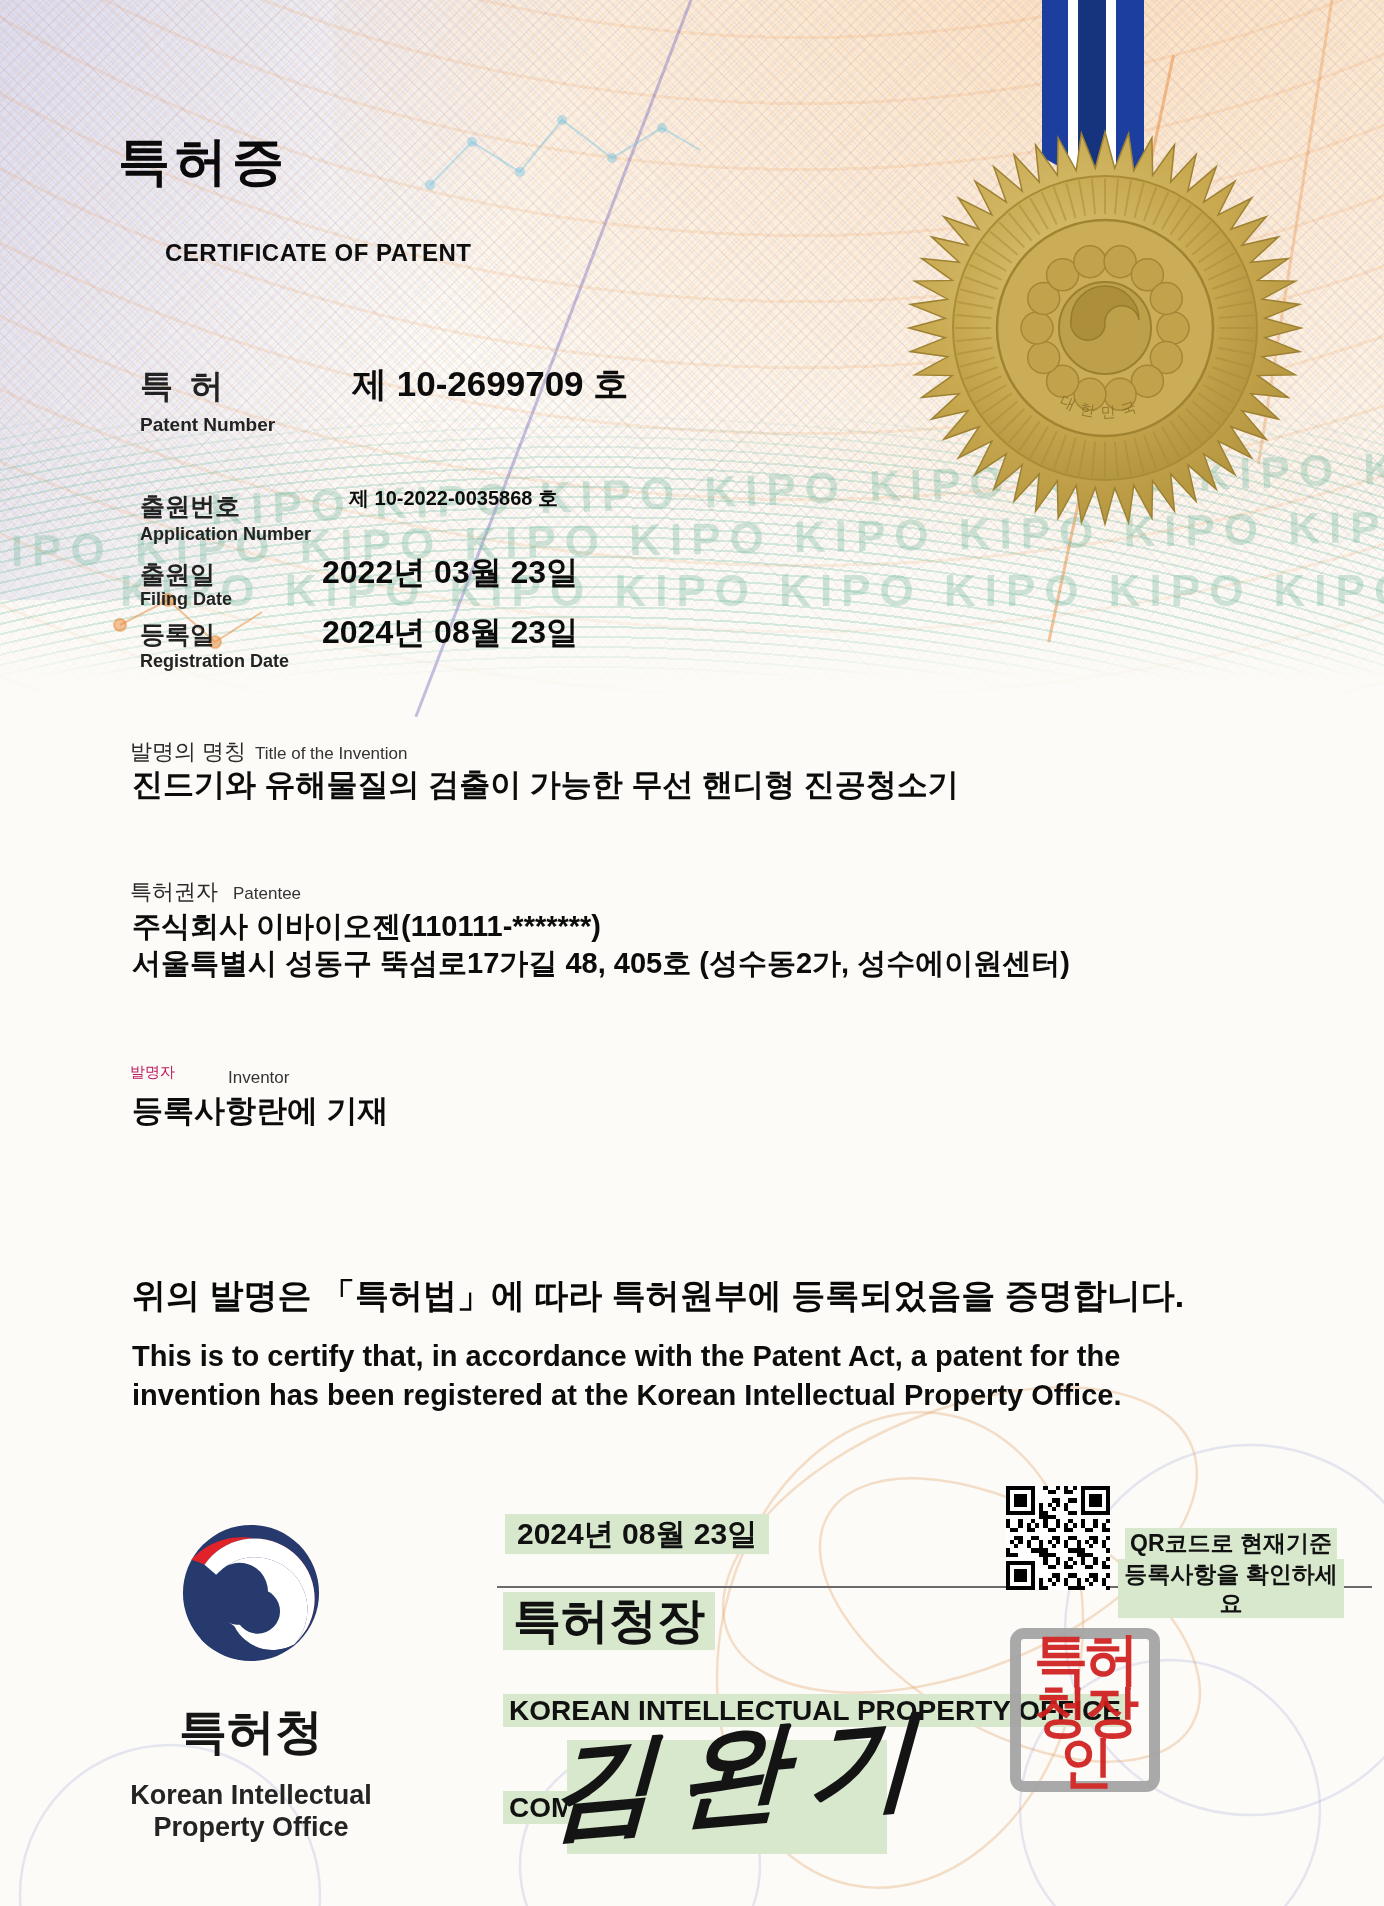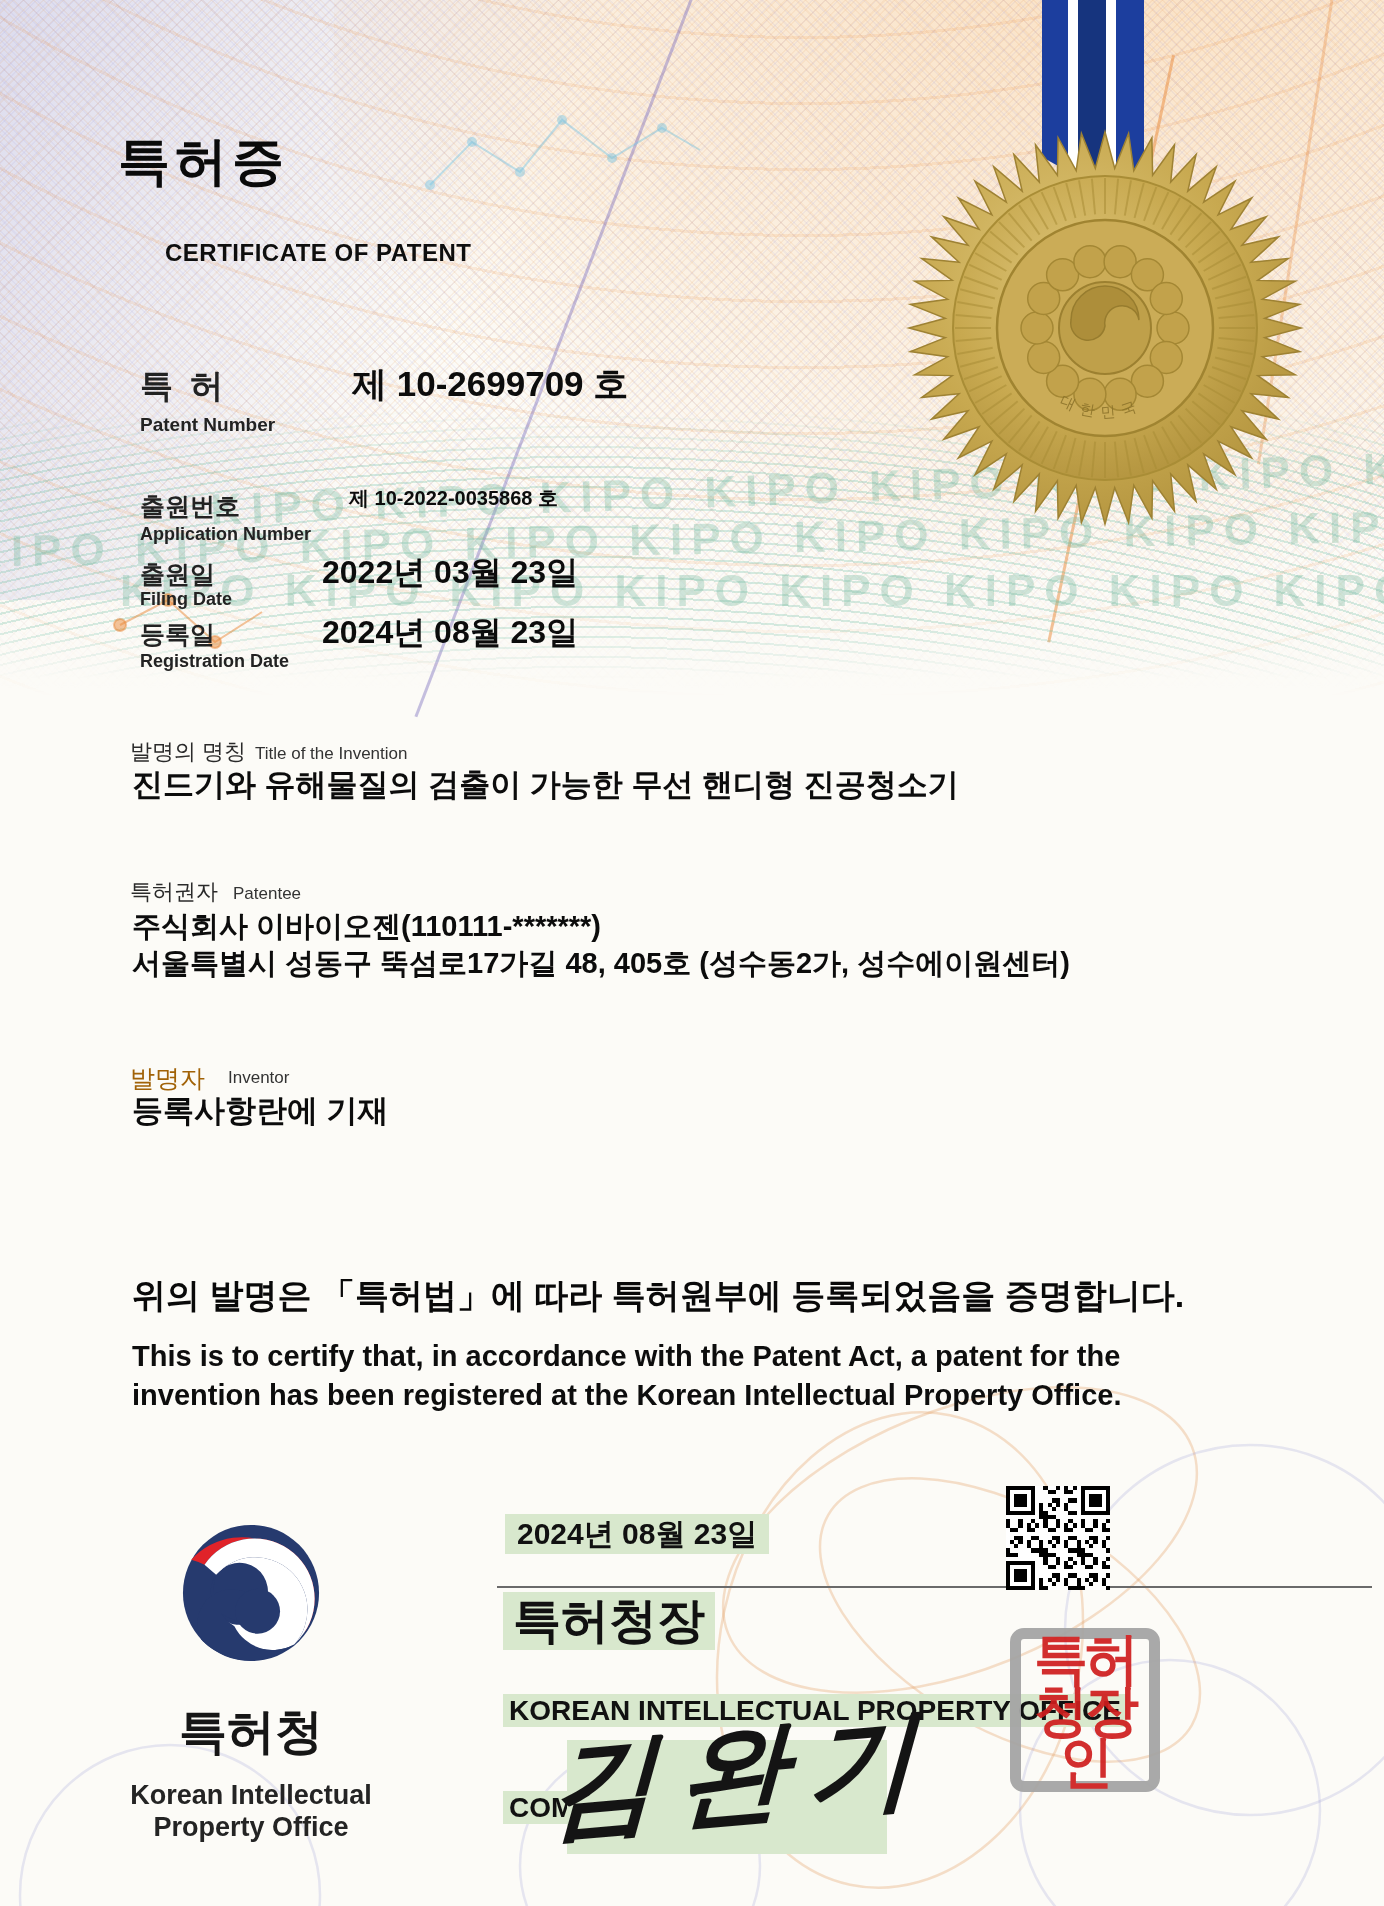--- a/index.html
+++ b/index.html
@@ -239,21 +239,21 @@
 
   <div class="t" style="left:130px;top:740px;font-size:22px;font-weight:500;color:#2a2a2a;">발명의 명칭</div>
   <div class="t" style="left:255px;top:744px;font-size:17px;font-weight:500;color:#333;">Title of the Invention</div>
   <div class="t val" style="left:132px;top:768px;font-size:31px;">진드기와 유해물질의 검출이 가능한 무선 핸디형 진공청소기</div>
 
   <div class="t" style="left:130px;top:880px;font-size:22px;font-weight:500;color:#2a2a2a;">특허권자</div>
   <div class="t" style="left:233px;top:884px;font-size:17px;font-weight:500;color:#333;">Patentee</div>
   <div class="t val" style="left:132px;top:910px;font-size:29px;">주식회사 이바이오젠(110111-*******)</div>
   <div class="t val" style="left:132px;top:947px;font-size:29px;width:960px;">서울특별시 성동구 뚝섬로17가길 48, 405호 (성수동2가, 성수에이원센터)</div>
 
-  <div class="t" style="left:130px;top:1064px;font-size:25px;font-weight:500;color:#a16207;text-align:center;">발명자</div>
+  <div class="t" style="left:130px;top:1064px;font-size:15px;font-weight:500;color:#be185d;text-align:center;">발명자</div>
   <div class="t" style="left:228px;top:1068px;font-size:17px;font-weight:500;color:#333;">Inventor</div>
   <div class="t val" style="left:132px;top:1094px;font-size:31px;">등록사항란에 기재</div>
 
   <div class="t" style="left:132px;top:1276px;font-size:34px;font-weight:800;color:#090909;">위의 발명은 「특허법」에 따라 특허원부에 등록되었음을 증명합니다.</div>
   <div class="t" style="left:132px;top:1340px;font-size:29px;font-weight:700;color:#0d0d0d;">This is to certify that, in accordance with the Patent Act, a patent for the</div>
   <div class="t" style="left:132px;top:1379px;font-size:29px;font-weight:700;color:#0d0d0d;">invention has been registered at the Korean Intellectual Property Office.</div>
 
   <div class="t" style="left:505px;top:1514px;z-index:5;">
     <span class="hl" style="display:inline-block;padding:3px 12px;font-size:30px;font-weight:600;">2024년 08월 23일</span>
   </div>
@@ -438,20 +438,24 @@
         <rect x="24" y="8" width="1" height="1"></rect>
         <rect x="24" y="10" width="1" height="1"></rect>
         <rect x="24" y="12" width="1" height="1"></rect>
         <rect x="24" y="15" width="1" height="1"></rect>
         <rect x="24" y="17" width="1" height="1"></rect>
         <rect x="24" y="19" width="1" height="1"></rect>
         <rect x="24" y="21" width="1" height="1"></rect>
         <rect x="24" y="24" width="1" height="1"></rect>
       </g>
   </svg>
+  <div class="abs qr-note">
+    <span class="hl" style="display:inline-block;padding:1px 5px;">QR코드로 현재기준</span><br>
+    <span class="hl" style="display:inline-block;padding:1px 5px;">등록사항을 확인하세요</span>
+  </div>
 
   <div class="abs seal-box">
     <div class="seal-text">특허청장인</div>
   </div>
 
   <svg class="abs logo-sym" viewBox="-100 -100 200 200">
     <circle r="82" fill="#263a6e"></circle>
     <path d="M -72 -40 A 82 82 0 0 1 64 48 A 66 66 0 0 0 -56 -34 A 82 82 0 0 0 -72 -40 Z" fill="#e02329"></path>
     <path d="M -56 -34 A 66 66 0 0 1 64 48 A 84 84 0 0 1 52 62 A 52 52 0 0 0 -42 -22 Z" fill="#fff"></path>
     <path d="M -42 -22 A 52 52 0 0 1 52 62 A 60 60 0 0 1 -30 34 A 30 30 0 0 0 14 18 A 30 30 0 0 0 -42 -22 Z" fill="#fff"></path>

